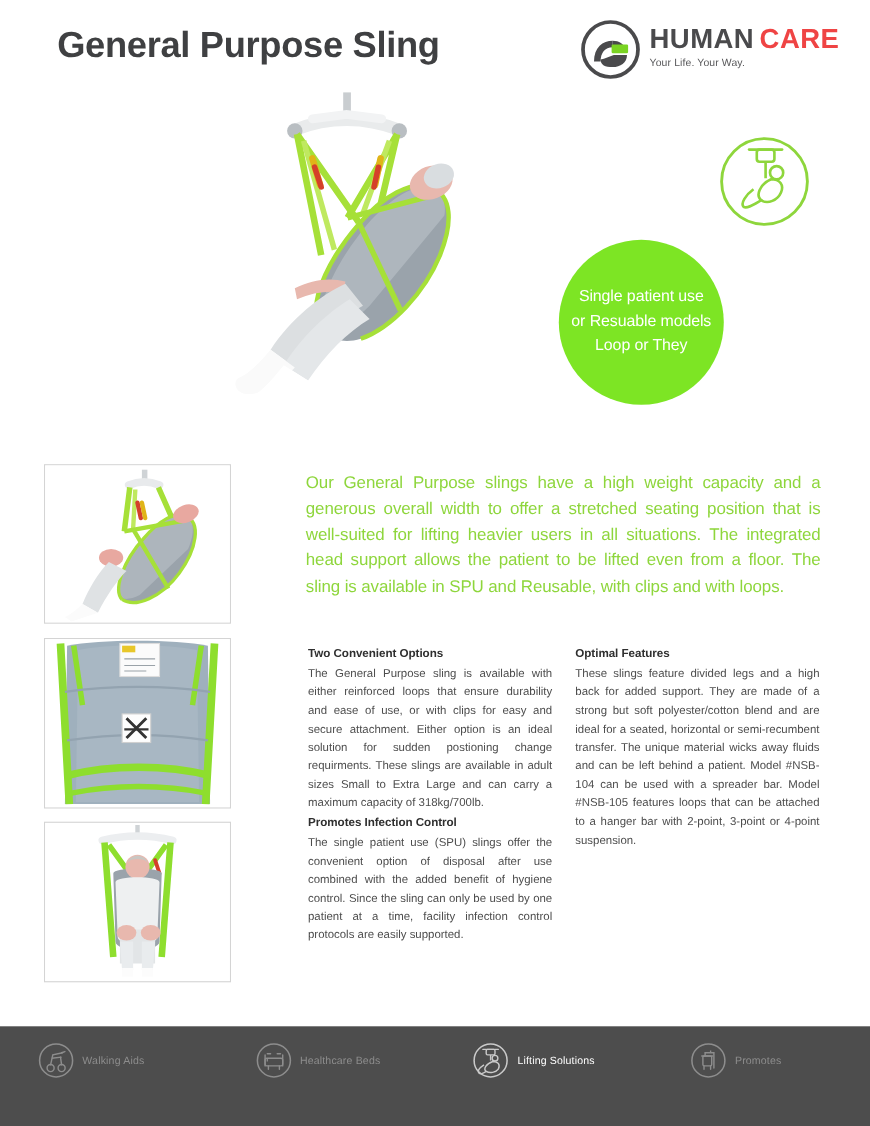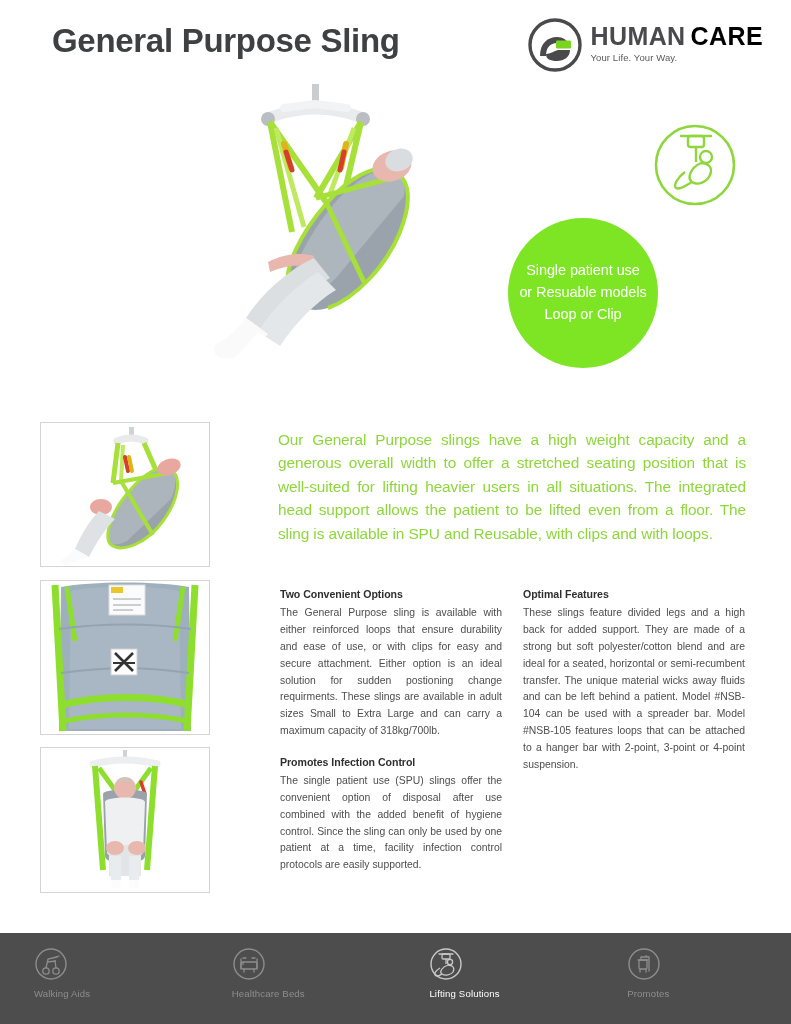--- a/index.html
+++ b/index.html
@@ -44,21 +44,21 @@
   .brand-mark { width: 54px; height: 54px; flex: none; }
   .brand-words { padding-top: 6px; }
   .brand-wordmark {
     font-size: 25px;
     font-weight: 700;
     letter-spacing: 0.4px;
     line-height: 1;
     white-space: nowrap;
   }
   .brand-human { color: #4a4a4c; }
-  .brand-care  { color: #000000; margin-left: 5px; }
+  .brand-care  { color: #ef4444; margin-left: 5px; }
   .brand-tagline {
     font-size: 9.5px;
     color: #59595b;
     letter-spacing: 0.1px;
     margin-top: 3px;
     white-space: nowrap;
   }
 
   
   .hero-photo {
@@ -144,40 +144,40 @@
     font-weight: 700;
     color: #2f2f2f;
     letter-spacing: -0.05px;
     margin-bottom: 2px;
   }
   .sec-body {
     text-align: justify;
     margin: 0 0 16px 0;
   }
   .sec-body:last-child { margin-bottom: 0; }
-  .sec-block + .sec-block { margin-top: 14px; }
+  .sec-block + .sec-block { }
 
   
   .footer-nav {
     position: absolute;
     left: 0;
     right: 0;
     top: 933px;
     height: 91px;
     background: #4d4d4d;
     display: flex;
     align-items: flex-start;
     justify-content: space-around;
     padding-top: 14px;
     box-sizing: border-box;
   }
   .footer-item {
     display: flex;
-    flex-direction: column;
-    align-items: flex-start;
+    flex-direction: row;
+    align-items: center;
     gap: 7px;
     width: 130px;
   }
   .footer-icon { width: 34px; height: 34px; }
   .footer-label {
     font-size: 9.6px;
     letter-spacing: 0.15px;
     color: #8d8d8d;
     white-space: nowrap;
   }
@@ -251,21 +251,21 @@
     <line x1="29" y1="14" x2="59" y2="14" stroke="#8ed63c" stroke-width="2.4" stroke-linecap="round"></line>
     <line x1="44" y1="25" x2="44" y2="40" stroke="#8ed63c" stroke-width="2.4"></line>
     <circle cx="54" cy="35" r="6" fill="none" stroke="#8ed63c" stroke-width="2.4"></circle>
     <path d="M49 41 C57 41 61 46 58 53 C55 60 46 64 40 60 C35 56 38 46 49 41 Z" fill="none" stroke="#8ed63c" stroke-width="2.4"></path>
     <path d="M40 60 C33 64 27 68 24 66 C21 63 26 55 33 50" fill="none" stroke="#8ed63c" stroke-width="2.4"></path>
   </svg>
 
   <div class="promo-circle">
     <div class="promo-line">Single patient use</div>
     <div class="promo-line">or Resuable models</div>
-    <div class="promo-line">Loop or Clip</div>
+    <div class="promo-line">Loop or They</div>
   </div>
 
   <div class="thumb thumb-1">
     <svg viewBox="0 0 168 143">
       <rect width="168" height="143" fill="#ffffff"></rect>
       <rect x="88" y="4" width="5" height="14" fill="#cfd3d6"></rect>
       <path d="M76 18 Q90 12 104 18" fill="none" stroke="#e8eaec" stroke-width="7" stroke-linecap="round"></path>
       <path d="M77 20 L72 60 M103 20 L118 54" fill="none" stroke="#a6e038" stroke-width="5"></path>
       <path d="M82 22 L80 58" fill="none" stroke="#bfe95f" stroke-width="4"></path>
       <path d="M84 34 L87 48" stroke="#d4402a" stroke-width="4" stroke-linecap="round"></path>

